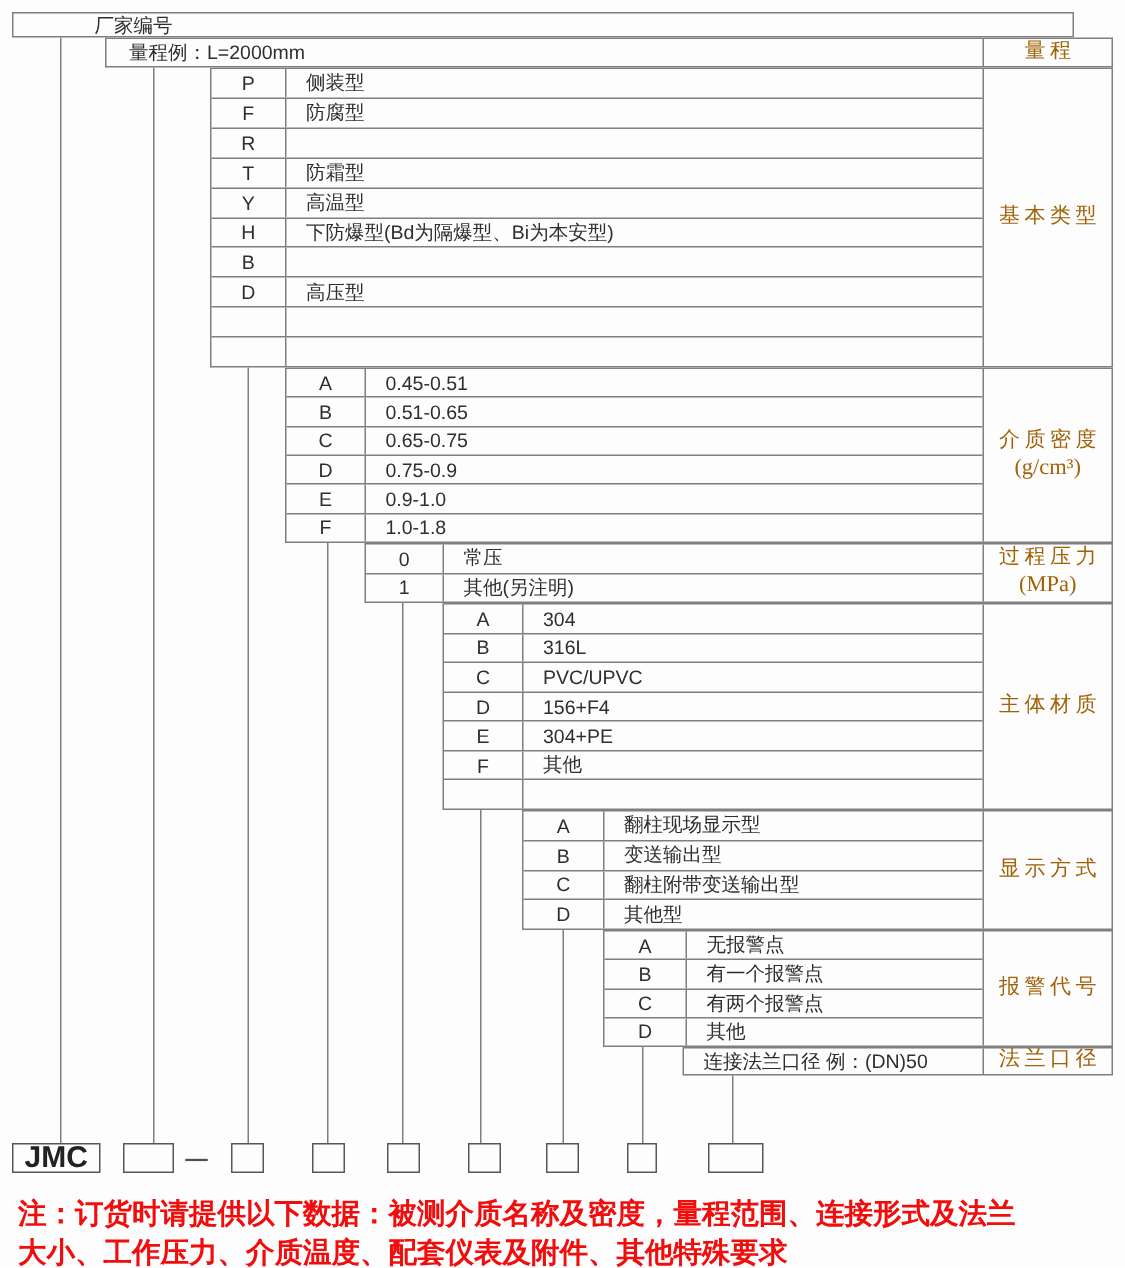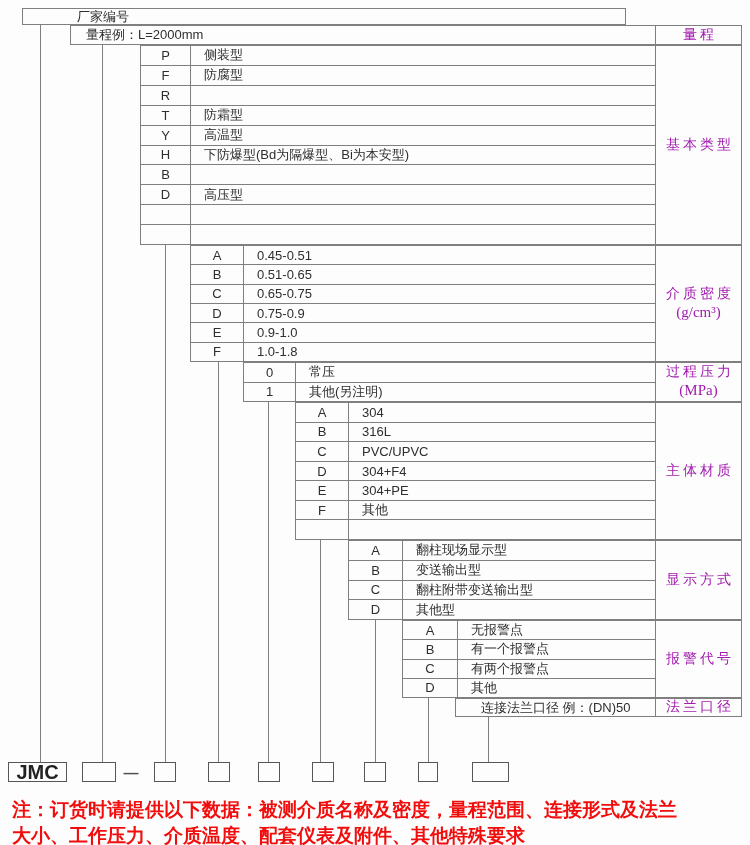--- a/index.html
+++ b/index.html
@@ -17,34 +17,34 @@
   }
   .hrow{position:absolute;box-sizing:border-box;border:1px solid var(--line);display:flex;align-items:center;background:var(--bg);}
   .hrow .txt{font-size:13px;white-space:nowrap;}
   .section{position:absolute;box-sizing:border-box;border:1px solid var(--line);display:flex;background:var(--bg);}
   .rows{flex:1;display:flex;flex-direction:column;}
   .trow{flex:1;display:flex;border-bottom:1px solid var(--line);min-height:0;}
   .trow:last-child{border-bottom:none;}
   .code{width:var(--cw,50px);flex:none;border-right:1px solid var(--line);display:flex;align-items:center;justify-content:center;font-size:13px;}
   .desc{flex:1;display:flex;align-items:center;padding-left:13px;font-size:13px;white-space:nowrap;overflow:hidden;}
   .labelcol{width:85px;flex:none;border-left:1px solid var(--line);display:flex;flex-direction:column;align-items:center;justify-content:center;
-    font-family:"Liberation Serif","DejaVu Serif",serif;font-size:14px;letter-spacing:3px;text-indent:3px;color:#a21caf;text-align:center;line-height:1.3;}
+    font-family:"Liberation Serif","DejaVu Serif",serif;font-size:14px;letter-spacing:3px;text-indent:3px;color:#a16207;text-align:center;line-height:1.3;}
   .labelcol .sub{font-size:15px;letter-spacing:0;text-indent:0;}
   .vline{position:absolute;width:1px;background:var(--line);}
   .bbox{position:absolute;top:762px;height:20px;box-sizing:border-box;border:1px solid var(--boxline);background:var(--bg);}
   .jmc{display:flex;align-items:center;justify-content:center;font-weight:bold;font-size:20px;color:#222;}
   .dash{position:absolute;top:762px;height:20px;display:flex;align-items:center;justify-content:center;color:#4f4f4f;font-weight:bold;font-size:15px;}
   .note{position:absolute;left:12px;top:797px;width:732px;color:var(--red);font-weight:bold;font-size:19px;line-height:26px;white-space:nowrap;}
 </style>
 </head>
 <body>
 
 <div id="stage">
 
-  <div class="hrow" style="left:22px;top:8px;width:604px;height:17px;">
+  <div class="hrow" style="left:8px;top:8px;width:708px;height:17px;">
     <span class="txt" style="padding-left:54px;">厂家编号</span>
   </div>
 
   <div class="hrow" style="left:70px;top:25px;width:672px;height:20px;padding:0;">
     <span class="txt" style="flex:1;padding-left:15px;">量程例：L=2000mm</span>
     <span class="labelcol" style="height:100%;">量程</span>
   </div>
 
   <div class="section" style="left:140px;top:45px;width:602px;height:200px;--cw:49px;">
       <div class="rows">
@@ -148,21 +148,21 @@
         <div class="trow">
           <div class="code">B</div>
           <div class="desc">316L</div>
         </div>
         <div class="trow">
           <div class="code">C</div>
           <div class="desc">PVC/UPVC</div>
         </div>
         <div class="trow">
           <div class="code">D</div>
-          <div class="desc">304+F4</div>
+          <div class="desc">156+F4</div>
         </div>
         <div class="trow">
           <div class="code">E</div>
           <div class="desc">304+PE</div>
         </div>
         <div class="trow">
           <div class="code">F</div>
           <div class="desc">其他</div>
         </div>
         <div class="trow">
@@ -213,21 +213,21 @@
         </div>
         <div class="trow">
           <div class="code">D</div>
           <div class="desc">其他</div>
         </div>
       </div>
       <div class="labelcol">
         <div>报警代号</div>
       </div>
     </div>
-  <div class="section" style="left:455px;top:698px;width:287px;height:19px;padding-left:12px;">
+  <div class="section" style="left:455px;top:698px;width:287px;height:19px;">
       <div class="rows">
         <div class="trow">
           <div class="desc">连接法兰口径 例：(DN)50</div>
         </div>
       </div>
       <div class="labelcol">
         <div>法兰口径</div>
       </div>
     </div>
 

